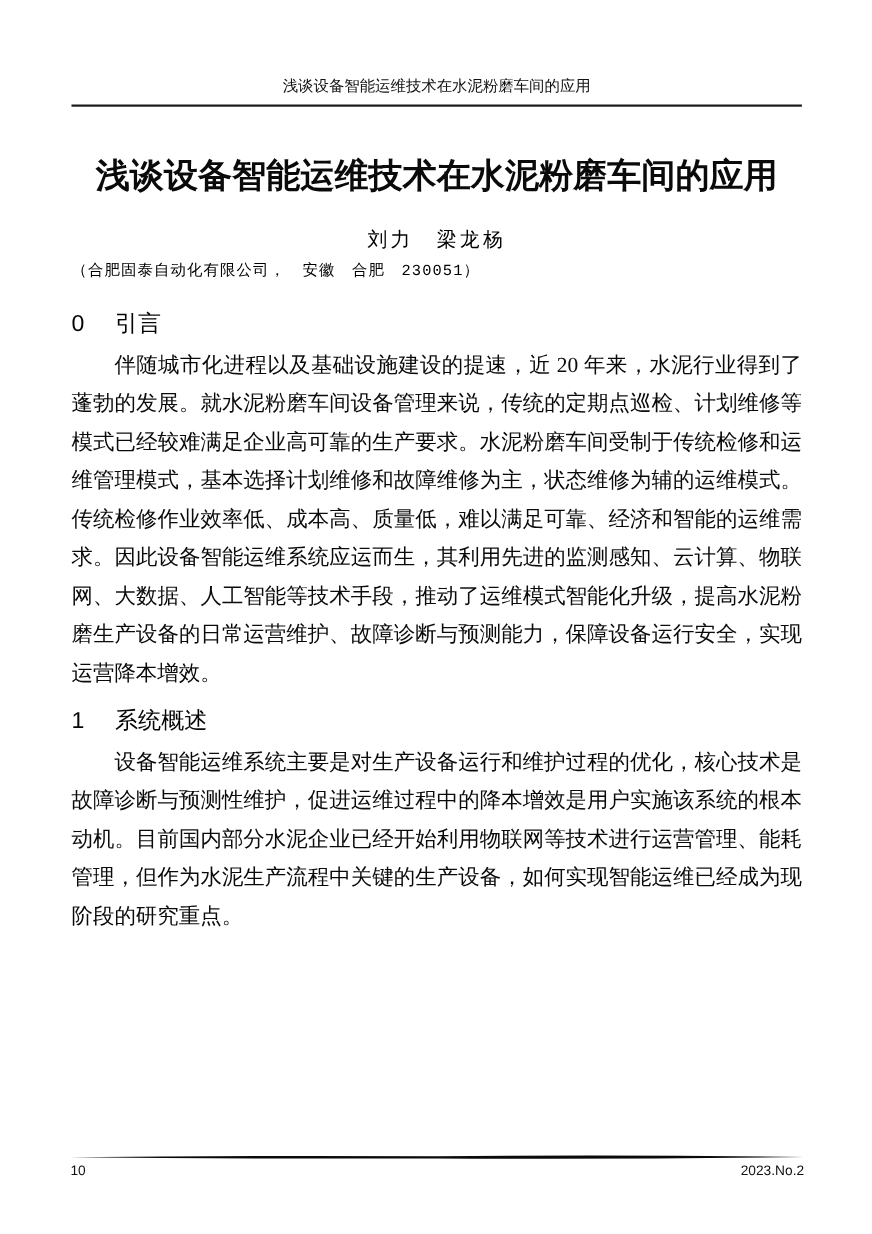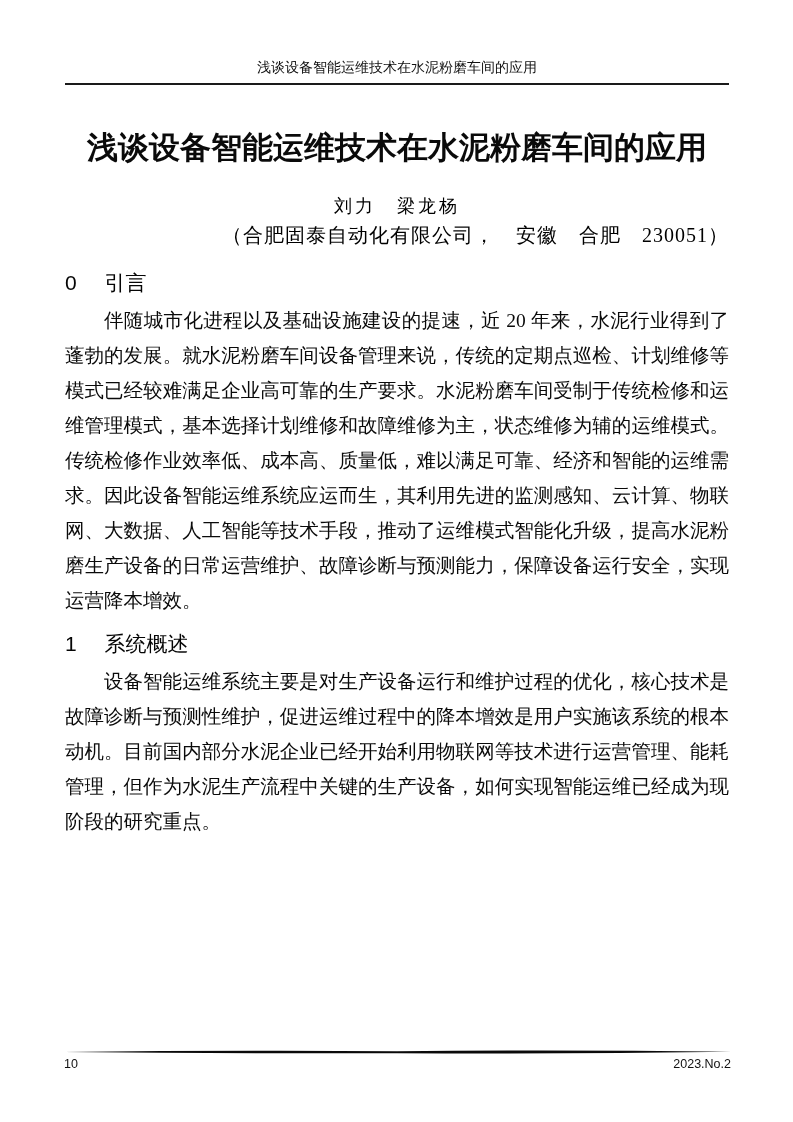--- a/index.html
+++ b/index.html
@@ -12,21 +12,21 @@
     width: 793px;
     height: 1122px;
     margin: 0 auto;
     background: #ffffff;
     color: #000000;
     font-family: "Liberation Serif", serif;
     overflow: hidden;
     box-sizing: border-box;
   }
   .content {
-    padding: 4px 64px 0 65px;
+    padding: 16px 64px 0 65px;
   }
   
   .running-title {
     padding-top: 55px;
     text-align: center;
     font-size: 14px;
     line-height: 18px;
     color: #111111;
   }
   .header-rule {
@@ -48,24 +48,25 @@
   
   .authors {
     margin-top: 24px;
     text-align: center;
     font-size: 18px;
     line-height: 26px;
     letter-spacing: 3px;
   }
   .affiliation {
     margin-top: 2px;
-    text-align: right;
-    font-size: 20px;
+    text-align: left;
+    font-size: 14px;
     line-height: 28px;
     letter-spacing: 1px;
+    font-family: Liberation Mono, monospace;
   }
   
   .sec-heading {
     margin: 20px 0 0 0;
     font-family: "Liberation Sans", sans-serif;
     font-weight: 400;
     font-size: 21px;
     line-height: 28px;
     color: #050505;
   }

